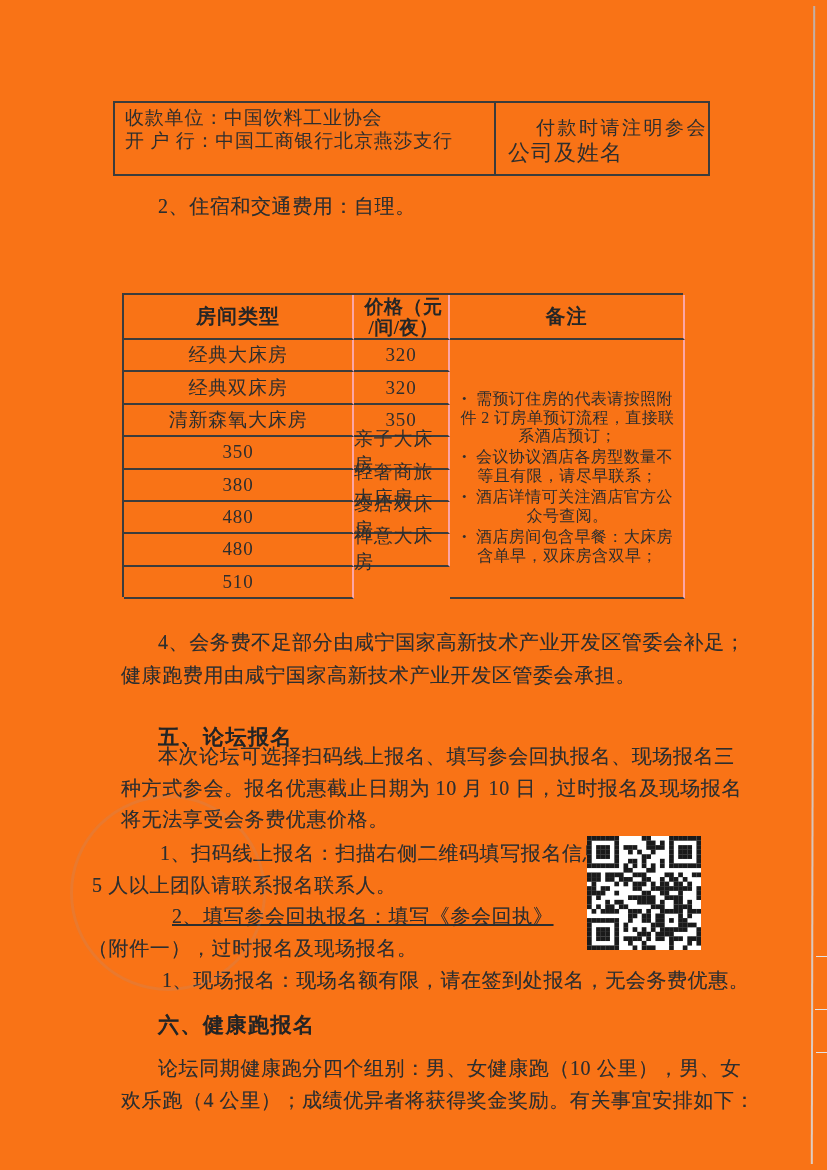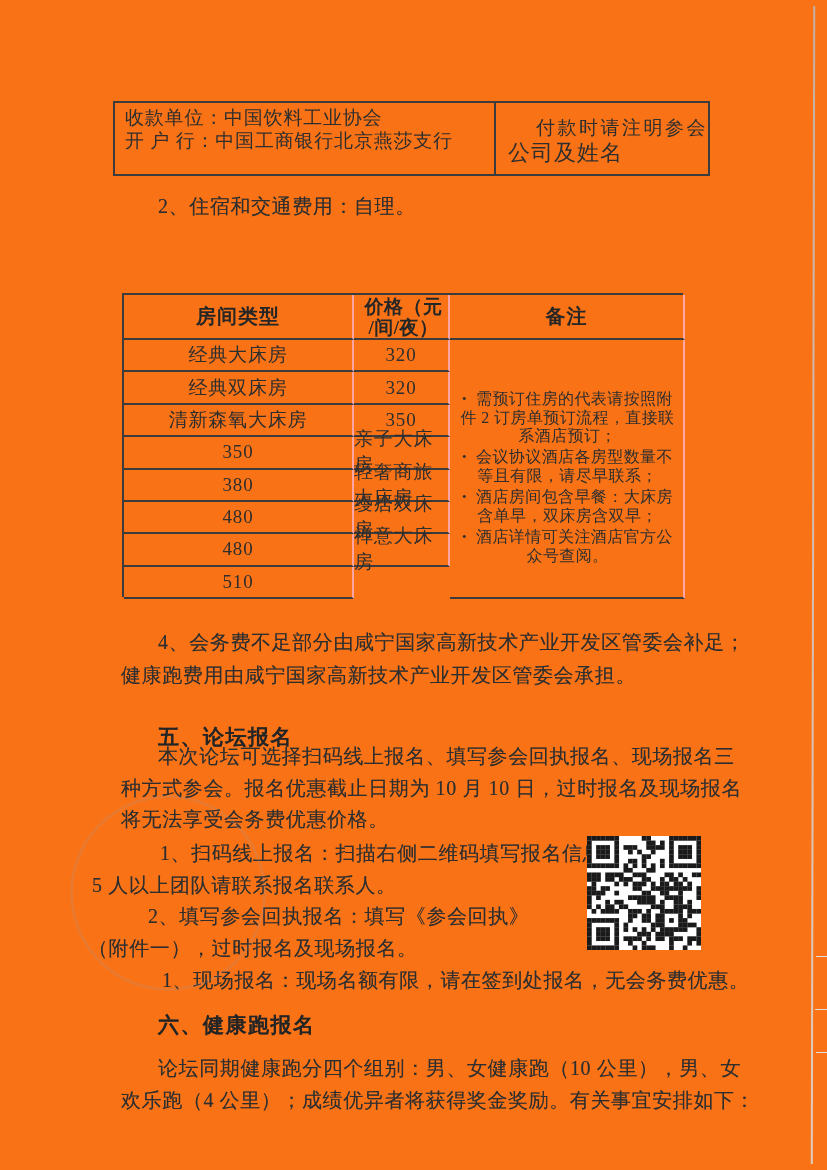--- a/index.html
+++ b/index.html
@@ -91,22 +91,22 @@
       <span>价格（元</span>
       <span>/间/夜）</span>
     </div>
     <div class="th">备注</div>
 
     <div class="cell-type">经典大床房</div>
     <div class="cell-price">320</div>
     <div class="cell-remarks">
       <div class="remark-item"><span class="bullet">•</span><span>需预订住房的代表请按照附件 2 订房单预订流程，直接联系酒店预订；</span></div>
       <div class="remark-item"><span class="bullet">•</span><span>会议协议酒店各房型数量不等且有限，请尽早联系；</span></div>
+      <div class="remark-item"><span class="bullet">•</span><span>酒店详情可关注酒店官方公众号查阅。</span></div>
       <div class="remark-item"><span class="bullet">•</span><span>酒店房间包含早餐：大床房含单早，双床房含双早；</span></div>
-      <div class="remark-item"><span class="bullet">•</span><span>酒店详情可关注酒店官方公众号查阅。</span></div>
     </div>
 
     <div class="cell-type">经典双床房</div>
     <div class="cell-price">320</div>
     <div class="cell-type">清新森氧大床房</div>
     <div class="cell-price">350</div>
     <div class="cell-price">350</div>
     <div class="cell-type">亲子大床房</div>
     <div class="cell-price">380</div>
     <div class="cell-type">轻奢商旅大床房</div>
@@ -119,21 +119,21 @@
 
   <div class="ln" style="left:158px; top:629px;">4、会务费不足部分由咸宁国家高新技术产业开发区管委会补足；</div>
   <div class="ln" style="left:121px; top:662px;">健康跑费用由咸宁国家高新技术产业开发区管委会承担。</div>
 
   <div class="ln heading" style="left:158px; top:703px;margin-top:20px;">五、论坛报名</div>
   <div class="ln" style="left:158px; top:743px;">本次论坛可选择扫码线上报名、填写参会回执报名、现场报名三</div>
   <div class="ln" style="left:121px; top:775px;">种方式参会。报名优惠截止日期为 10 月 10 日，过时报名及现场报名</div>
   <div class="ln" style="left:121px; top:806px;">将无法享受会务费优惠价格。</div>
   <div class="ln" style="left:160px; top:840px;">1、扫码线上报名：扫描右侧二维码填写报名信息，</div>
   <div class="ln" style="left:92px;  top:872px;">5 人以上团队请联系报名联系人。</div>
-  <div class="ln" style="left:148px; top:903px;">2、填写参会回执报名：填写《参会回执》</div>
+  <div class="ln" style="left:172px; top:903px;text-decoration:underline;">2、填写参会回执报名：填写《参会回执》</div>
   <div class="ln" style="left:88px;  top:935px;">（附件一），过时报名及现场报名。</div>
   <div class="ln" style="left:162px; top:967px;">1、现场报名：现场名额有限，请在签到处报名，无会务费优惠。</div>
 
   <div class="qr"><svg xmlns="http://www.w3.org/2000/svg" width="114" height="114">
         <rect x="0.00" y="0.00" width="4.71" height="4.71" fill="#1a1a1a"></rect>
         <rect x="4.56" y="0.00" width="4.71" height="4.71" fill="#1a1a1a"></rect>
         <rect x="9.12" y="0.00" width="4.71" height="4.71" fill="#1a1a1a"></rect>
         <rect x="13.68" y="0.00" width="4.71" height="4.71" fill="#1a1a1a"></rect>
         <rect x="18.24" y="0.00" width="4.71" height="4.71" fill="#1a1a1a"></rect>
         <rect x="22.80" y="0.00" width="4.71" height="4.71" fill="#1a1a1a"></rect>

